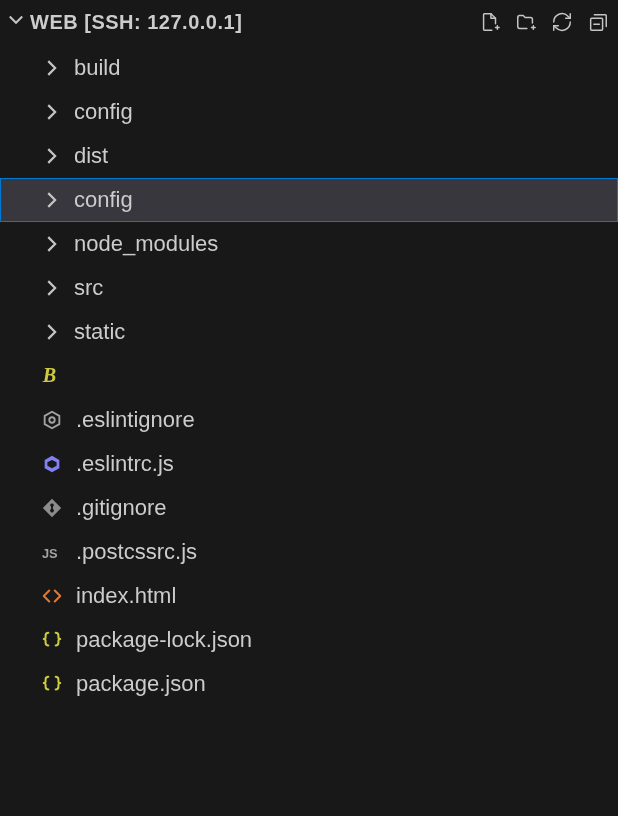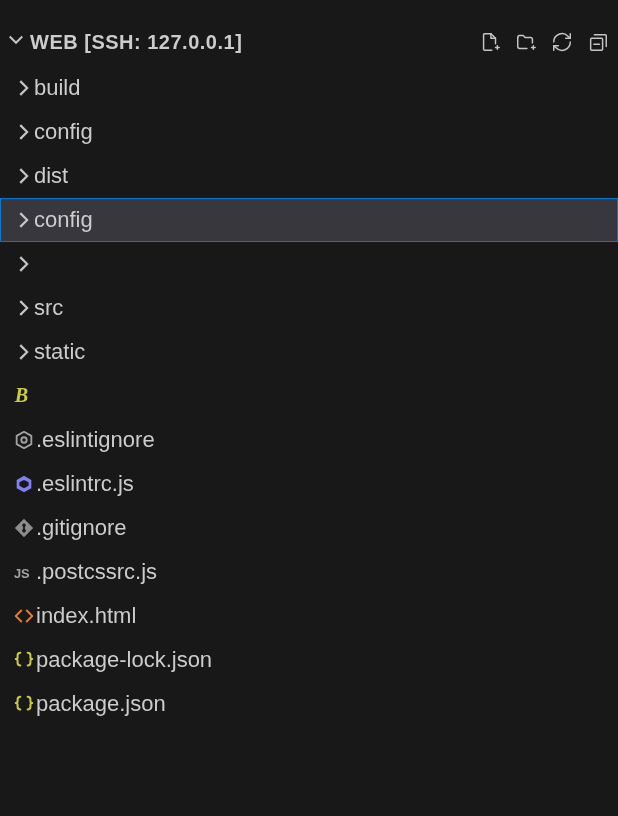--- a/index.html
+++ b/index.html
@@ -11,43 +11,42 @@
     font-family: -apple-system, BlinkMacSystemFont, "Segoe UI", sans-serif;
     font-size: 22px;
     overflow: hidden;
   }
   .explorer { width: 100%; height: 100%; display: flex; flex-direction: column; }
   .header {
     display: flex;
     align-items: center;
     height: 44px;
     padding: 0 8px 0 6px;
-    margin-top: 20px;
   }
   .header-left { display: flex; align-items: center; gap: 4px; flex: 1; }
   .header-title {
     font-weight: 700;
     color: #cccccc;
     font-size: 20px;
     letter-spacing: 0.5px;
   }
   .header-actions { display: flex; align-items: center; gap: 12px; }
   .action-icon {
     width: 24px; height: 24px;
     display: flex; align-items: center; justify-content: center;
     color: #c5c5c5;
     cursor: pointer;
   }
   .tree { flex: 1; padding-top: 2px; }
   .tree-item {
     display: flex;
     align-items: center;
     height: 44px;
-    padding-left: 12px;
-    gap: 0;
+    padding-left: 40px;
+    gap: 12px;
     cursor: pointer;
     color: #cccccc;
   }
   .tree-item.selected {
     background: #37373d;
     outline: 1px solid #0078d4;
     outline-offset: -1px;
   }
   .chevron-slot { width: 22px; height: 22px; display: flex; align-items: center; justify-content: center; }
   .file-icon-slot { width: 24px; height: 24px; display: flex; align-items: center; justify-content: center; }
@@ -146,20 +145,21 @@
           </svg>
         </span>
         <span class="label">config</span>
       </div>
       <div class="tree-item">
         <span class="chevron-slot chev">
           <svg viewBox="0 0 16 16" fill="none" stroke="currentColor" stroke-width="1.6">
             <path d="M6 3l5 5-5 5"></path>
           </svg>
         </span>
+        <span class="label">node_modules</span>
       </div>
       <div class="tree-item">
         <span class="chevron-slot chev">
           <svg viewBox="0 0 16 16" fill="none" stroke="currentColor" stroke-width="1.6">
             <path d="M6 3l5 5-5 5"></path>
           </svg>
         </span>
         <span class="label">src</span>
       </div>
       <div class="tree-item">

